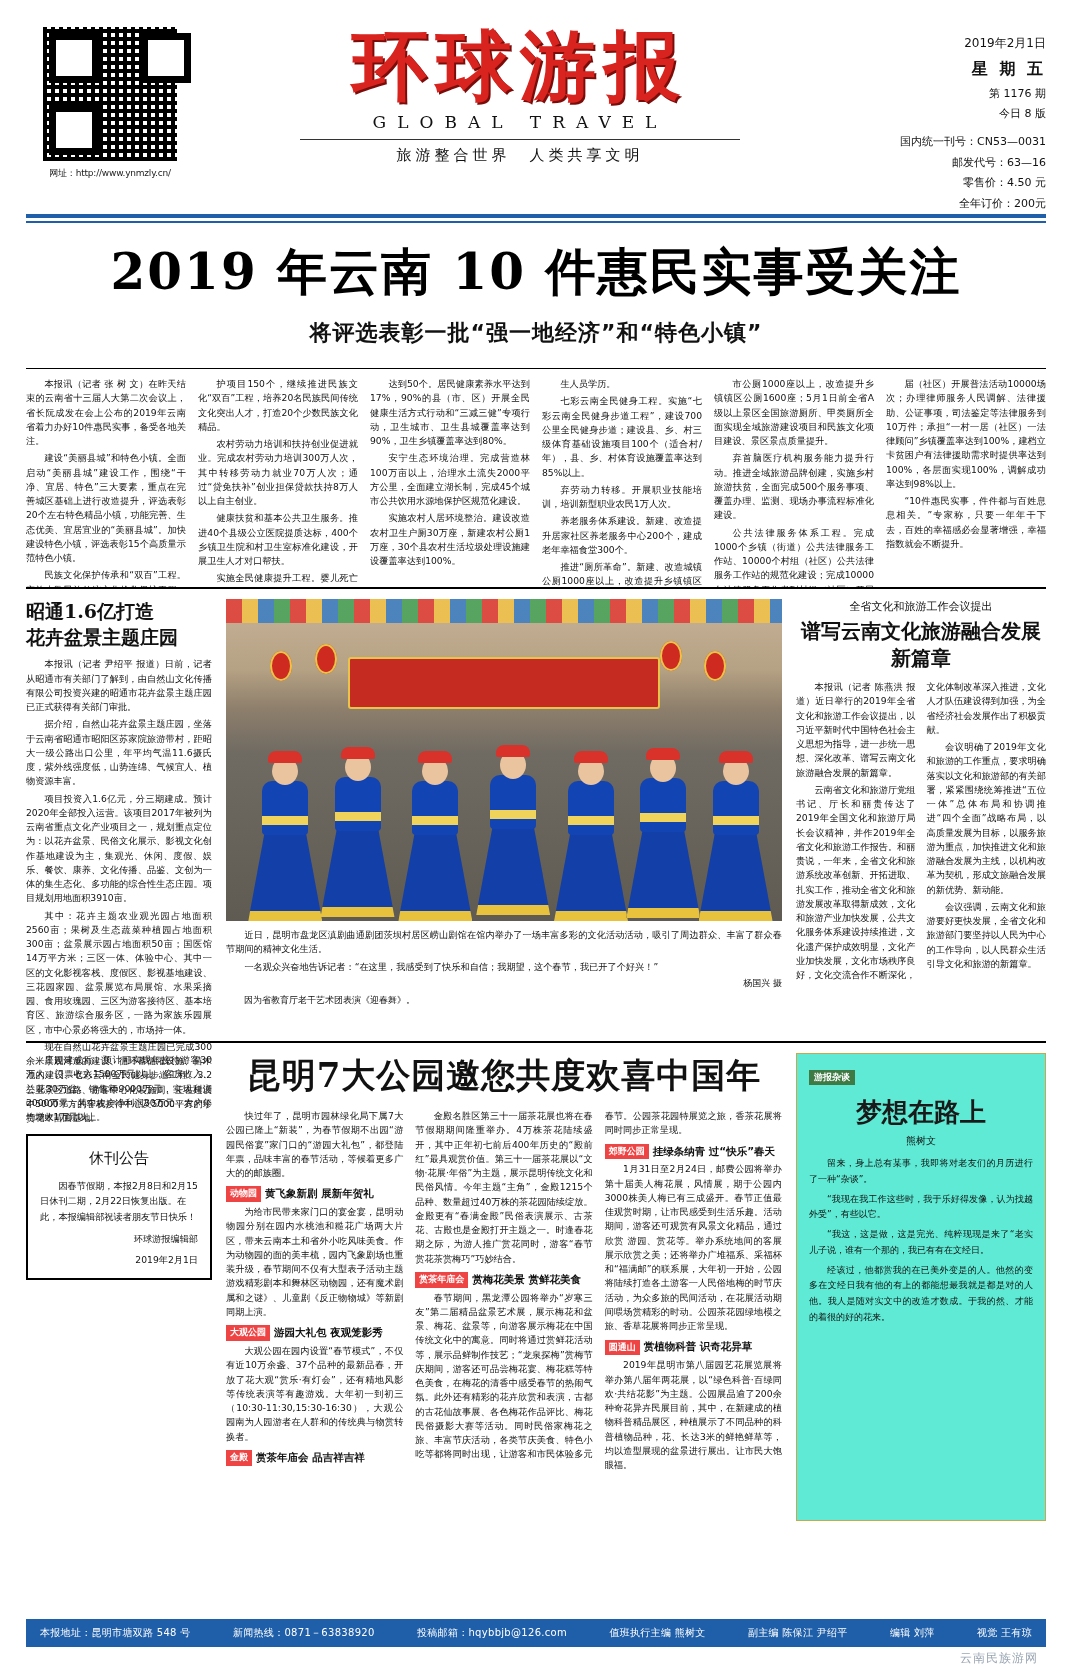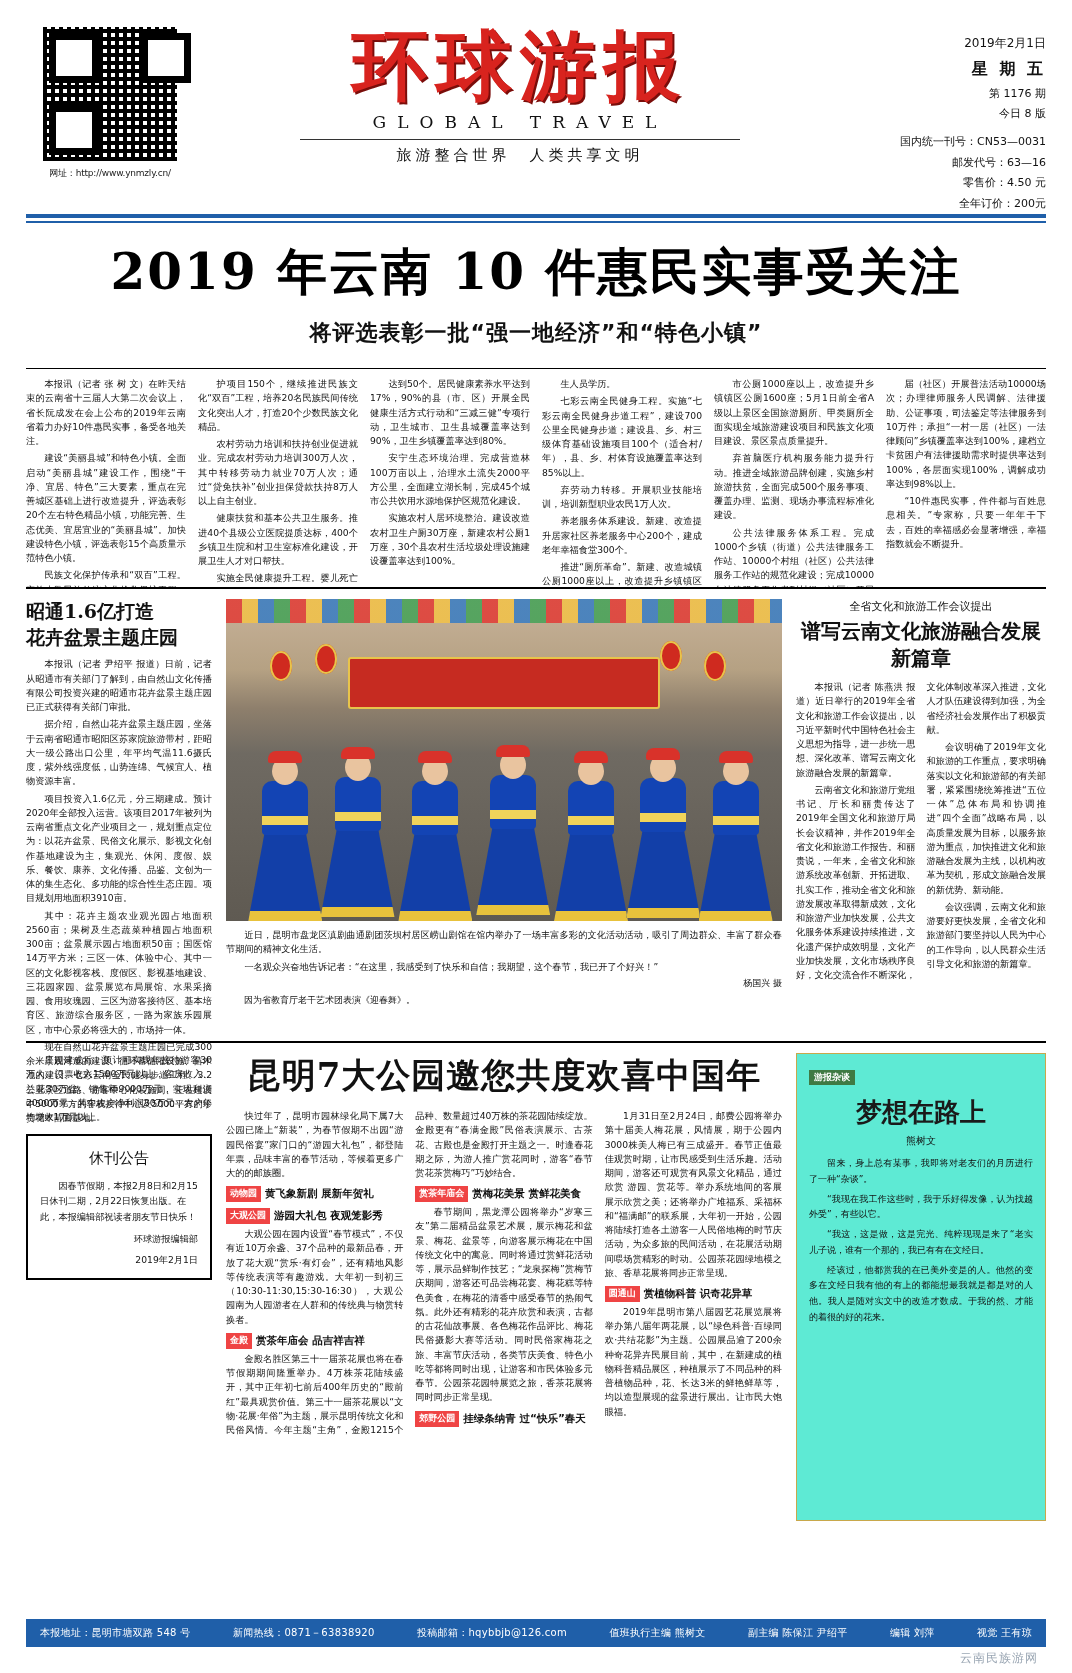--- a/index.html
+++ b/index.html
@@ -450,20 +450,21 @@
     </div>
 
     <div>
       <div class="big-title2">昆明7大公园邀您共度欢喜中国年</div>
       <div class="body-sm three-col">
         <p>快过年了，昆明市园林绿化局下属7大公园已隆上“新装”，为春节假期不出园“游园民俗宴”家门口的“游园大礼包”，都登陆年票，品味丰富的春节活动，等候着更多广大的的邮族圈。</p>
 
         <div class="tag-line">
           <span class="tag-red">动物园</span><span>黄飞象新剧 展新年贺礼</span>
         </div>
+        <p>为给市民带来家门口的宴金宴，昆明动物园分别在园内水桃池和糙花广场两大片区，带来云南本土和省外小吃风味美食。作为动物园的面的美丰梳，园内飞象剧场也重装升级，春节期间不仅有大型表子活动主题游戏精彩剧本和舞林区动物园，还有魔术剧属和之谜》、儿童剧《反正物物城》等新剧同期上演。</p>
 
         <div class="tag-line">
           <span class="tag-red">大观公园</span><span>游园大礼包 夜观笼影秀</span>
         </div>
         <p>大观公园在园内设置“春节模式”，不仅有近10万余盏、37个品种的最新品春，开放了花大观“赏乐·有灯会”，还有精地风影等传统表演等有趣游戏。大年初一到初三（10:30-11:30,15:30-16:30），大观公园南为人园游者在人群和的传统典与物赏转换者。</p>
 
         <div class="tag-line">
           <span class="tag-red">金殿</span><span>赏茶年庙会 品吉祥吉祥</span>
         </div>
         <p>金殿名胜区第三十一届茶花展也将在春节假期期间隆重举办。4万株茶花陆续盛开，其中正年初七前后400年历史的“殿前红”最具观赏价值。第三十一届茶花展以“文物·花展·年俗”为主题，展示昆明传统文化和民俗风情。今年主题“主角”，金殿1215个品种、数量超过40万株的茶花园陆续绽放。金殿更有“春满金殿”民俗表演展示、古茶花、古殿也是金殿打开主题之一。时逢春花期之际，为游人推广赏花同时，游客“春节赏花茶赏梅巧”巧妙结合。</p>

